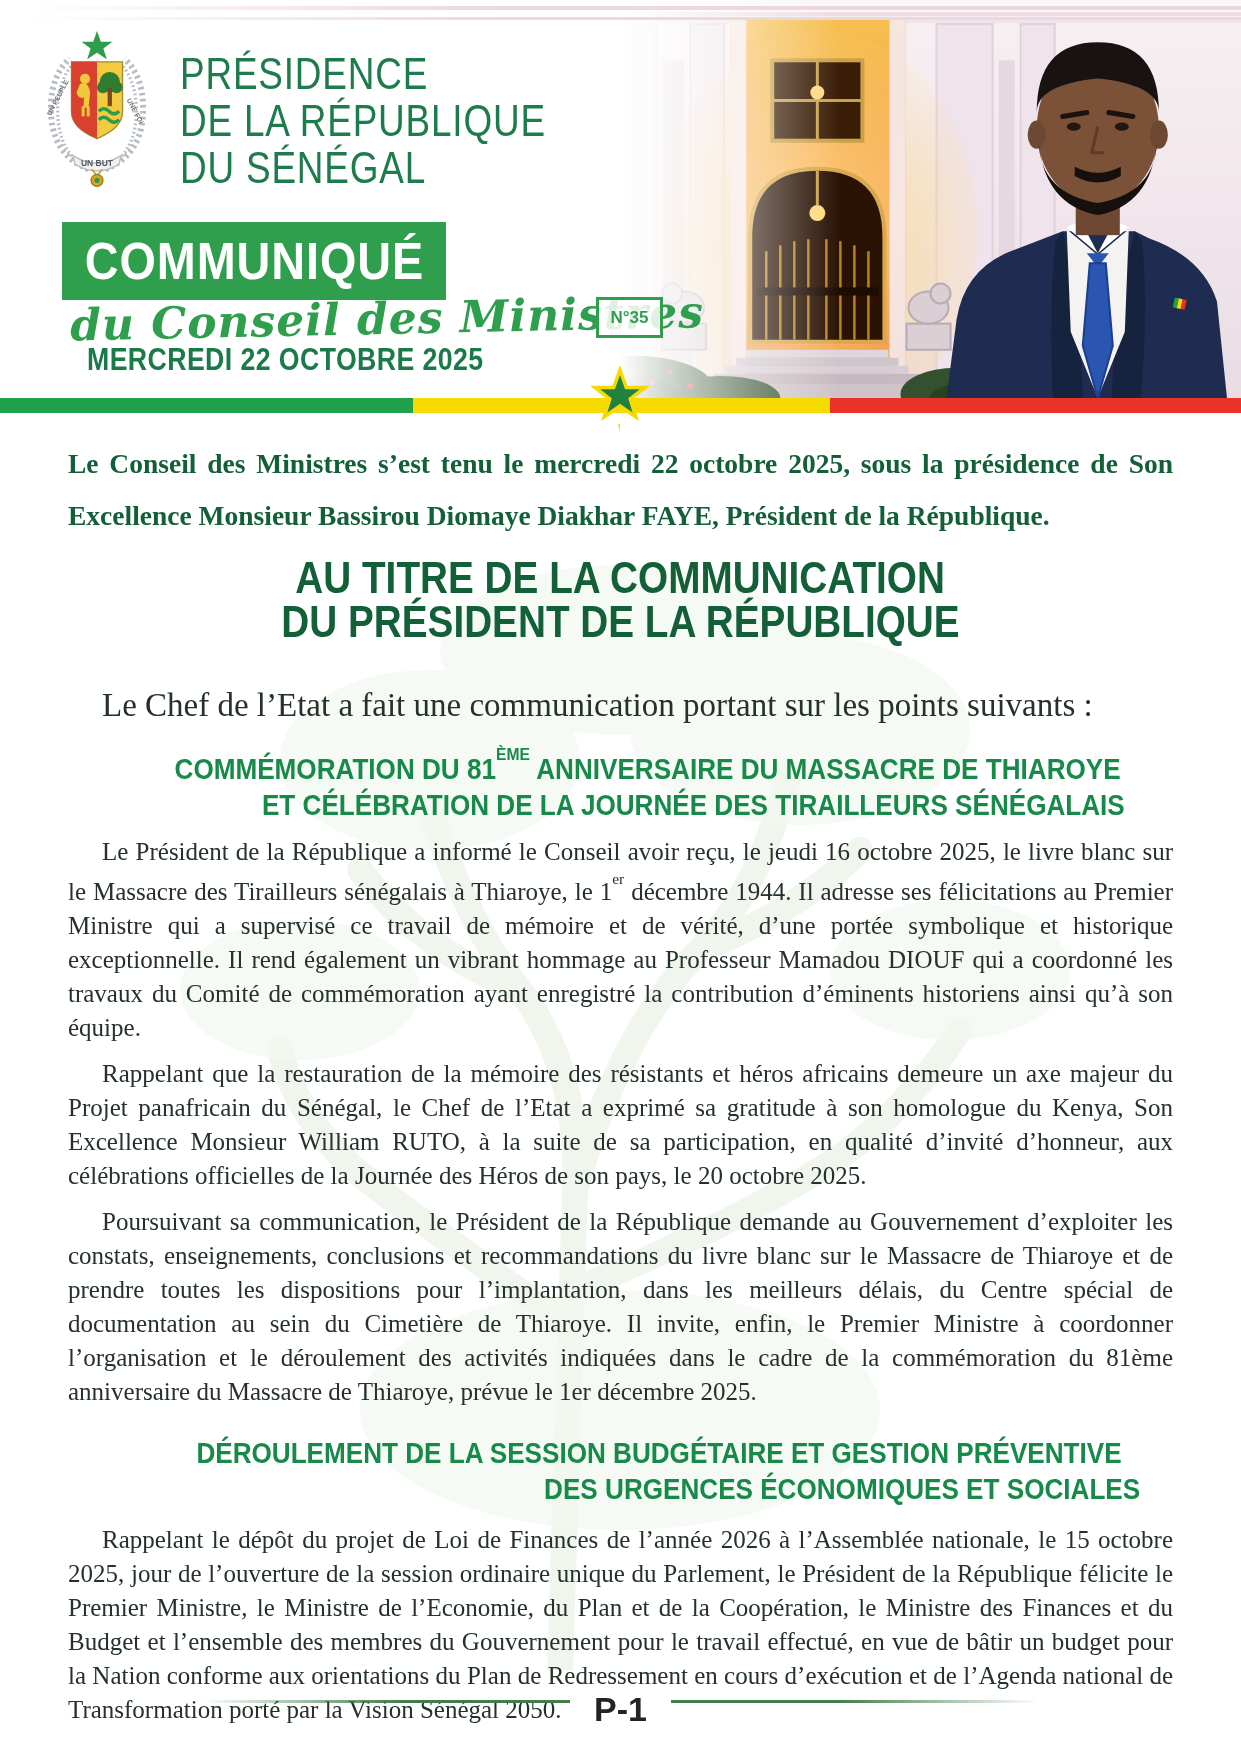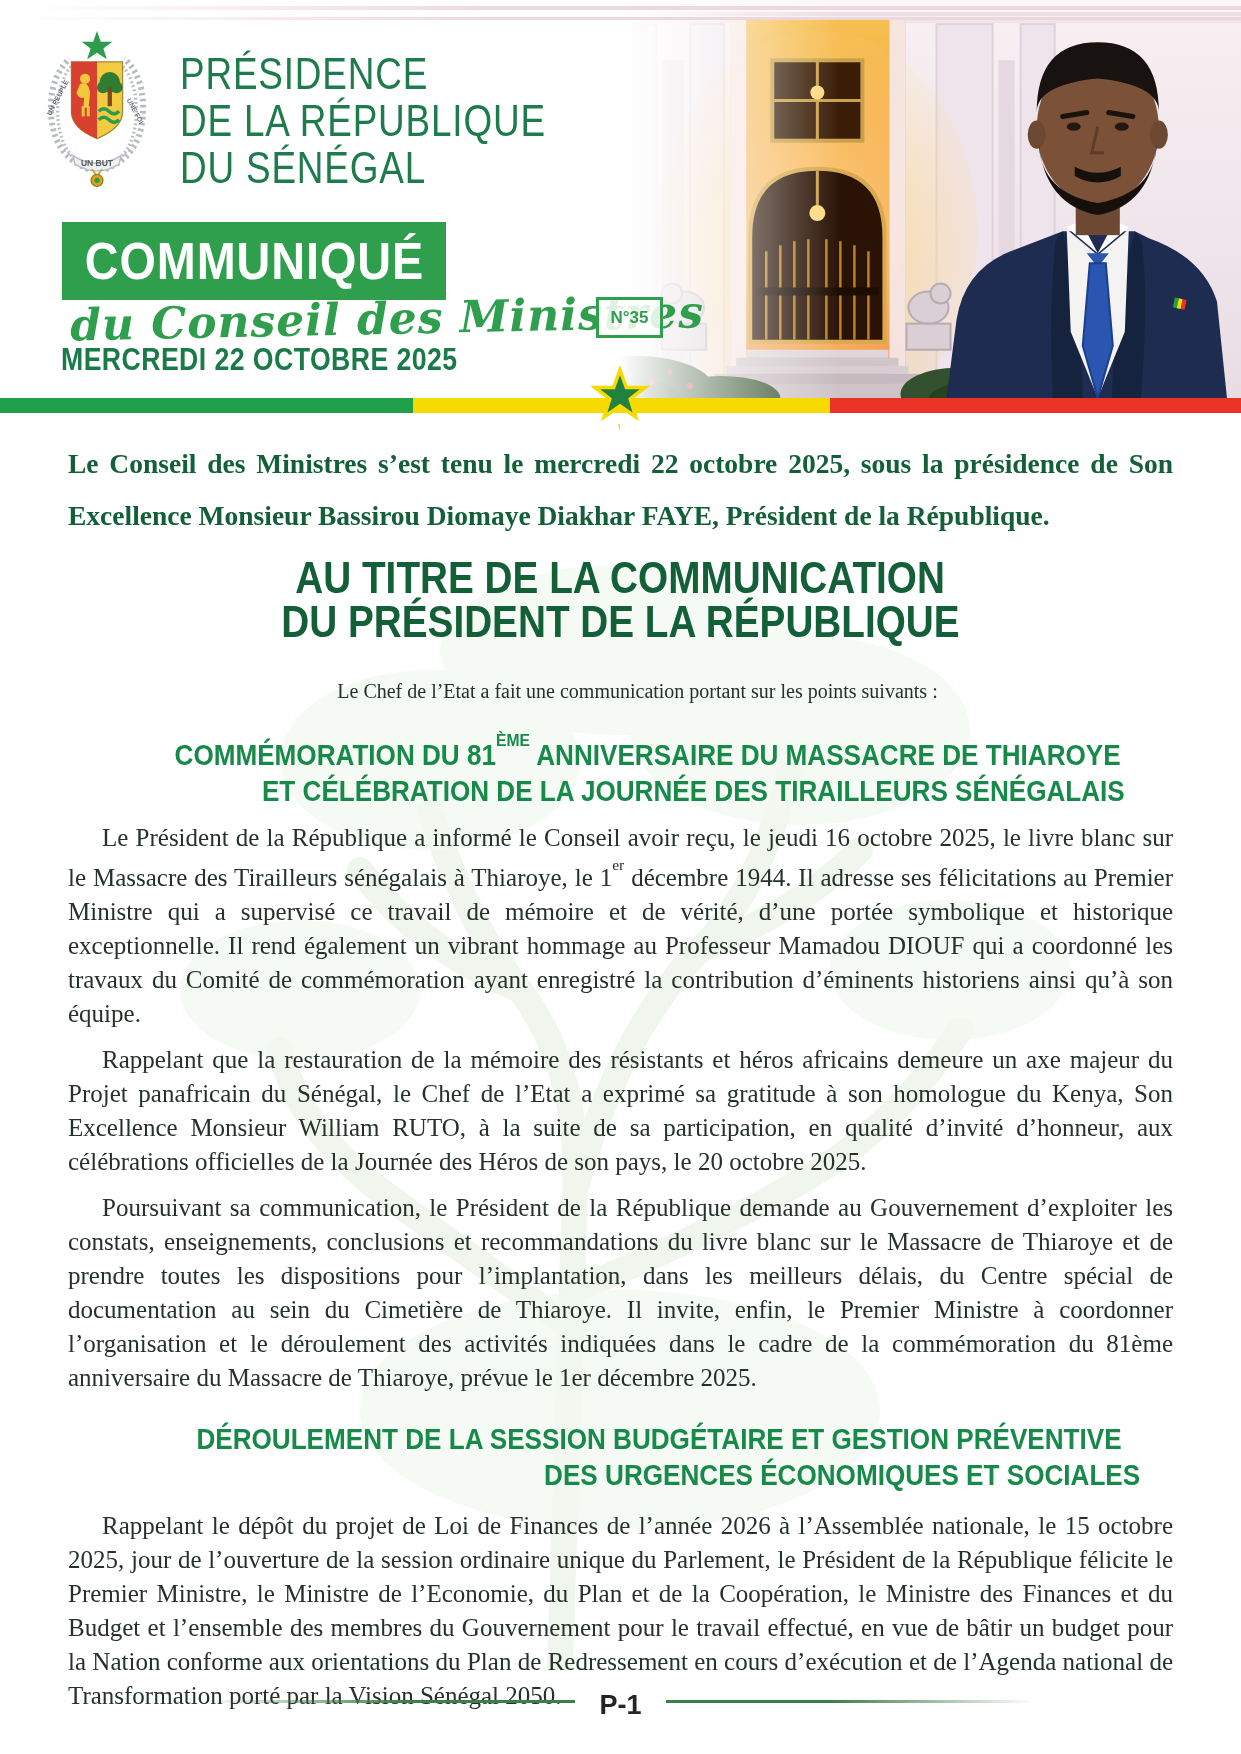--- a/index.html
+++ b/index.html
@@ -50,21 +50,21 @@
     font-size:44px;color:var(--green-band);letter-spacing:1px;white-space:nowrap;
     transform:rotate(-1.2deg);
   }
   .numbox{
     position:absolute;left:596px;top:297px;width:67px;height:41px;
     border:3px solid var(--green-band);background:#ffffffd9;
     display:flex;align-items:center;justify-content:center;
     font-family:"Liberation Sans",sans-serif;font-weight:bold;font-size:17px;color:var(--green-band);
   }
   .dateline{
-    position:absolute;left:61px;top:342px;
+    position:absolute;left:87px;top:342px;
     font-family:"Liberation Sans",sans-serif;font-weight:bold;
     font-size:31px;color:#1a7a48;letter-spacing:.5px;
   }
   .dateline .ln{display:inline-block;transform:scaleX(.86);transform-origin:left center;white-space:nowrap;}
   
   .stripe{position:absolute;left:0;top:398px;width:1241px;height:15px;display:flex;}
   .stripe .seg-green{width:413px;background:var(--flag-green);}
   .stripe .seg-yellow{width:417px;background:var(--flag-yellow);}
   .stripe .seg-red{flex:1;background:var(--flag-red);}
   .flag-star{position:absolute;left:591px;top:366px;width:58px;height:66px;}
@@ -72,34 +72,34 @@
   .watermark{position:absolute;left:0;top:430px;width:1241px;height:1240px;pointer-events:none;opacity:.55;}
   
   .content{position:absolute;left:68px;top:413px;width:1105px;}
   .intro{
     margin-top:25px;font-weight:bold;color:var(--green-dark);
     font-size:27.5px;line-height:52px;text-align:justify;
   }
   .h-main{margin-top:14px;text-align:center;color:var(--green-dark);
     font-family:"Liberation Sans",sans-serif;font-weight:bold;font-size:44px;line-height:44px;}
   .h-main .ln{display:inline-block;transform:scaleX(.88);white-space:nowrap;}
-  .lead{margin-top:30px;font-size:20px;line-height:34px;text-indent:34px;color:var(--body-ink);text-align:center;}
+  .lead{margin-top:44px;font-size:33px;line-height:34px;text-indent:34px;color:var(--body-ink);}
   .h-sub{margin-top:22px;text-align:right;color:var(--green-sub);
     font-family:"Liberation Sans",sans-serif;font-weight:bold;font-size:29px;line-height:36px;}
   .h-sub .ln{display:inline-block;transform:scaleX(.9);white-space:nowrap;}
   .h-sub sup{font-size:60%;position:relative;top:-.45em;}
   .para{margin-top:12px;font-size:25px;line-height:34px;text-align:justify;text-indent:34px;color:var(--body-ink);}
   .para sup{font-size:62%;position:relative;top:-.4em;}
   .para.mt-lg{margin-top:16px;}
   
   .pagefoot{position:absolute;left:0;top:1688px;width:1241px;display:flex;align-items:flex-start;justify-content:center;gap:24px;}
   .pagefoot .rule{height:3px;width:368px;margin-top:12px;}
   .pagefoot .rule.left{background:linear-gradient(to right,rgba(58,125,68,0),#3f7d49 55%);}
   .pagefoot .rule.right{background:linear-gradient(to left,rgba(58,125,68,0),#3f7d49 55%);}
-  .pagefoot .pnum{font-family:"Liberation Sans",sans-serif;font-weight:600;font-size:27px;color:#242424;margin-top:2px;}
+  .pagefoot .pnum{font-family:"Liberation Sans",sans-serif;font-weight:600;font-size:34px;color:#242424;margin-top:2px;}
 </style>
 </head>
 <body>
 
 <div class="page">
 
   <div class="hero">
 
     <svg class="photo-wrap" viewBox="0 0 640 396" preserveAspectRatio="none" aria-hidden="true">
       <defs>

